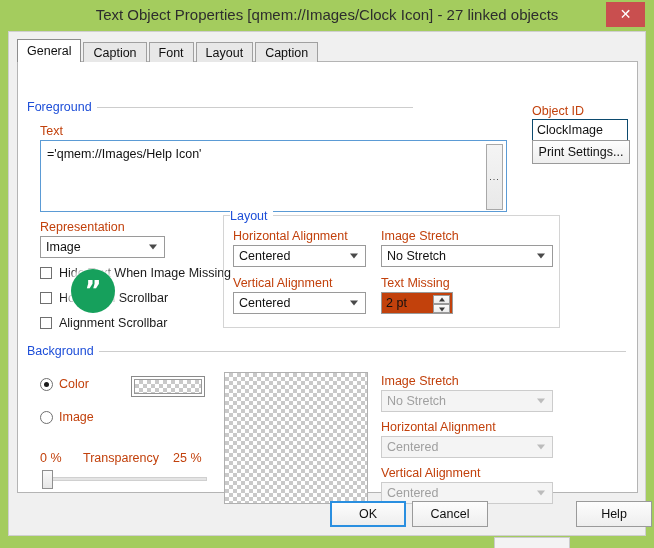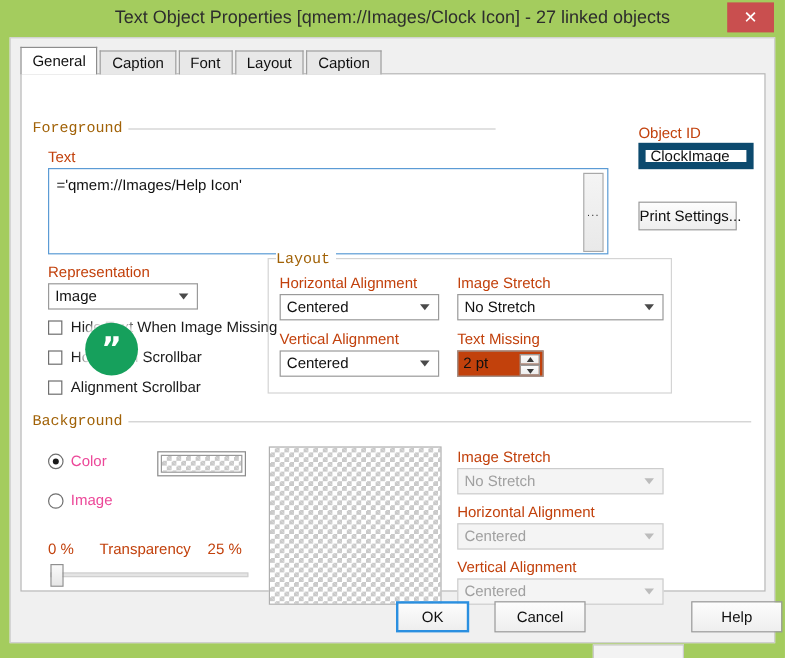--- a/index.html
+++ b/index.html
@@ -93,42 +93,41 @@
   .lbl {
     position: absolute;
     font-size: 12.5px;
     color: #c2410c;
     white-space: nowrap;
   }
 
   .group-title {
     position: absolute;
     font-size: 12.5px;
-    color: #a16207;
+    color: #1d4ed8;
     background: #ffffff;
     padding-right: 5px;
     white-space: nowrap;
     z-index: 2;
-    font-family: Liberation Mono, monospace;
   }
   .hrule {
     position: absolute;
     height: 1px;
     background: #cdcdcd;
   }
   .groupbox {
     position: absolute;
     border: 1px solid #d4d4d4;
     box-sizing: border-box;
   }
 
   .textbox {
     position: absolute;
     background: #ffffff;
-    border: 6px solid #0c4a6e;
+    border: 1px solid #0c4a6e;
     box-sizing: border-box;
     font-size: 12.5px;
     color: #111;
     padding: 3px 4px;
     outline: none;
     font-family: "Liberation Sans", sans-serif;
   }
   .bigtext {
     position: absolute;
     background: #ffffff;
@@ -236,21 +235,21 @@
     background: #ffffff; border: 1px solid #6f6f6f;
     box-sizing: border-box;
   }
   .radio-row.checked .dot::after {
     content: ""; position: absolute;
     left: 3px; top: 3px; width: 5px; height: 5px;
     border-radius: 50%; background: #1a1a1a;
   }
   .radio-row .cap {
     position: absolute; left: 19px; top: 0;
-    font-size: 12.5px; color: #ec4899; line-height: 15px;
+    font-size: 12.5px; color: #c2410c; line-height: 15px;
   }
 
   .btn {
     position: absolute;
     background: linear-gradient(#fdfdfd, #eeeeee);
     border: 1px solid #9a9a9a;
     box-sizing: border-box;
     font-size: 12.5px;
     color: #101010;
     text-align: center;
@@ -398,21 +397,21 @@
         <div class="box"></div>
         <div class="cap">Horizontal Scrollbar</div>
       </div>
       <div class="checkbox-row" style="left:22px; top:254px;">
         <div class="box"></div>
         <div class="cap">Alignment Scrollbar</div>
       </div>
 
       <div class="lbl" style="left:514px; top:42px;">Object ID</div>
       <input class="textbox" style="left: 514px; top: 57px; width: 96px; height: 22px;" value="ClockImage">
-      <div class="btn" style="left:514px; top:106px; width:82px; height:24px;">
+      <div class="btn" style="left:514px; top:78px; width:98px; height:24px;">
         <span>Print Settings...</span>
       </div>
 
       <div class="groupbox" style="left:205px; top:153px; width:337px; height:113px;"></div>
       <div class="group-title" style="left:212px; top:147px;">Layout</div>
 
       <div class="lbl" style="left:215px; top:167px;">Horizontal Alignment</div>
       <div class="combo" style="left:215px; top:183px; width:133px; height:22px;">
         <div class="val">Centered</div>
         <div class="arrow"></div>
@@ -482,21 +481,21 @@
     </div>
 
     <div id="bg-preview" class="checker"></div>
 
     <div id="transparency-slider">
       <div class="track"></div>
       <div class="thumb"></div>
     </div>
 
     <div id="button-strip">
-      <div class="btn default" style="left:321px; top:8px; width:61px; height:26px;">
+      <div class="btn default" style="left:321px; top:8px; width:76px; height:26px;">
         <span>OK</span>
       </div>
       <div class="btn" style="left:403px; top:8px; width:76px; height:26px;">
         <span>Cancel</span>
       </div>
       <div class="btn disabled" style="left:485px; top:8px; width:76px; height:41px;margin-top:36px;">
         <span>Apply</span>
       </div>
       <div class="btn" style="left:567px; top:8px; width:76px; height:26px;">
         <span>Help</span>

